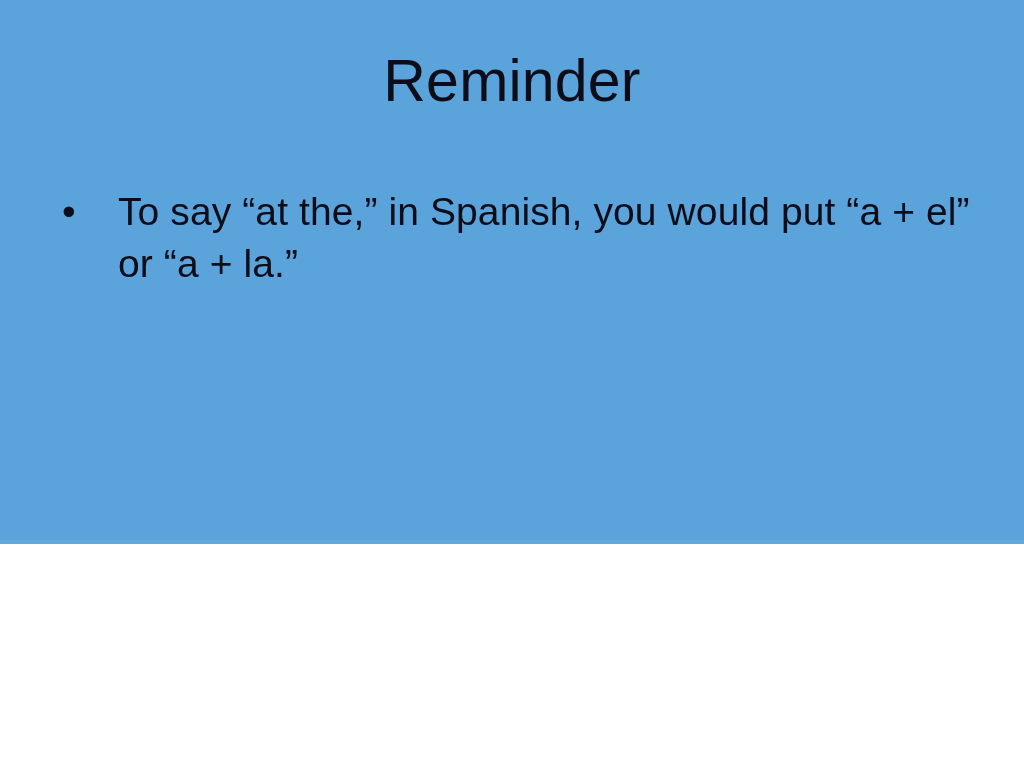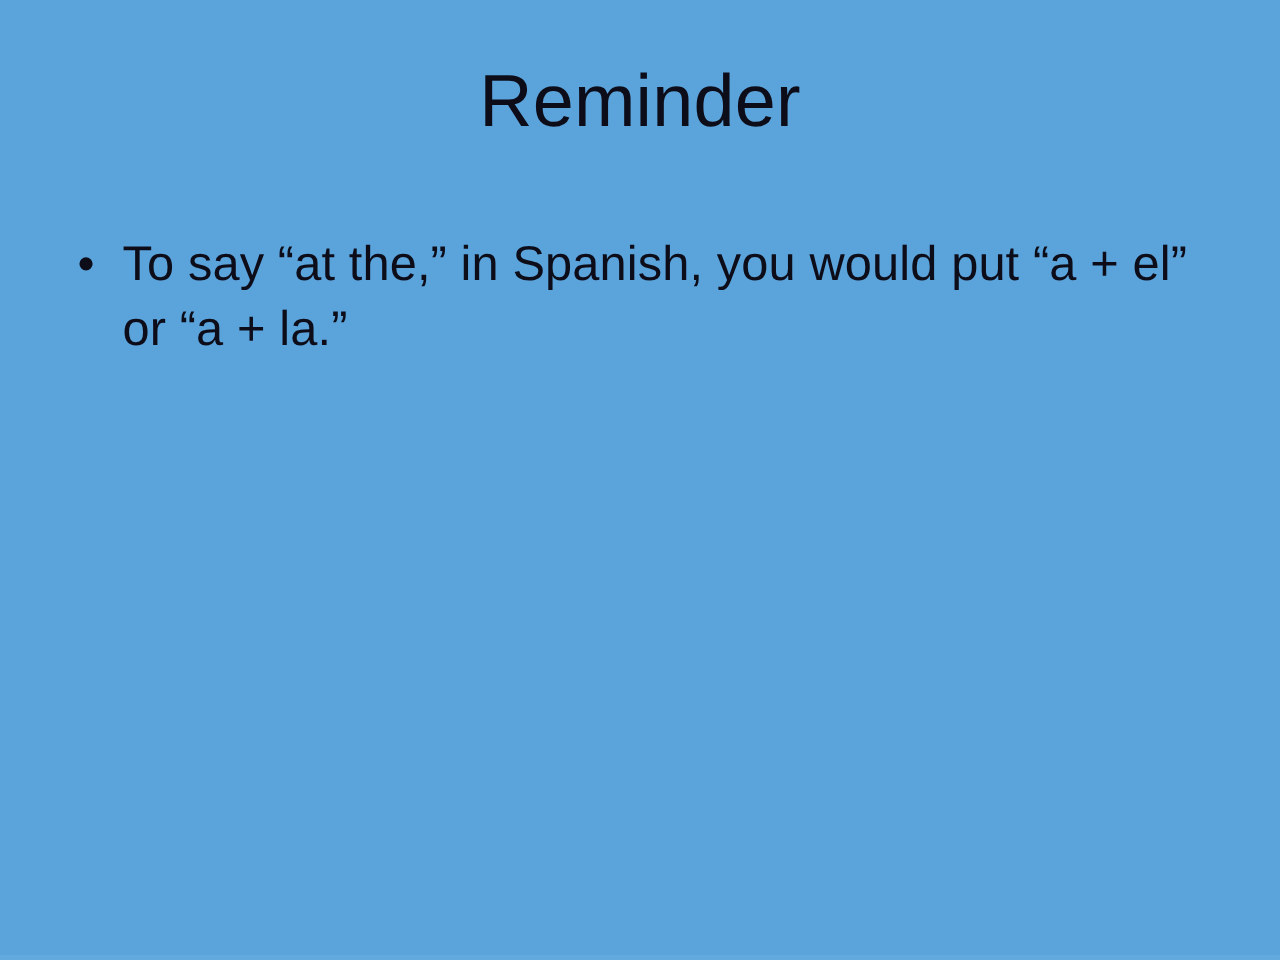--- a/index.html
+++ b/index.html
@@ -11,21 +11,21 @@
   body {
     width: 1024px;
     height: 768px;
     overflow: hidden;
     font-family: "Liberation Sans", sans-serif;
   }
 
   .slide {
     position: relative;
     width: 1024px;
-    height: 768px;
+    height: 544px;
     background: #5ba3db;
     box-sizing: border-box;
     overflow: hidden;
   }
 
   
   .slide-bottom-edge {
     position: absolute;
     left: 0;
     right: 0;
@@ -75,20 +75,21 @@
     top: 0;
     width: 20px;
     font-size: 39px;
     line-height: 52px;
     color: #0d0d1a;
     text-align: left;
   }
 
   .bullet-text {
     display: block;
+    margin-left: 20px;
   }
 </style>
 </head>
 <body>
 
 <div class="slide">
 
   <div class="slide-title">Reminder</div>
 
   <div class="slide-body">

